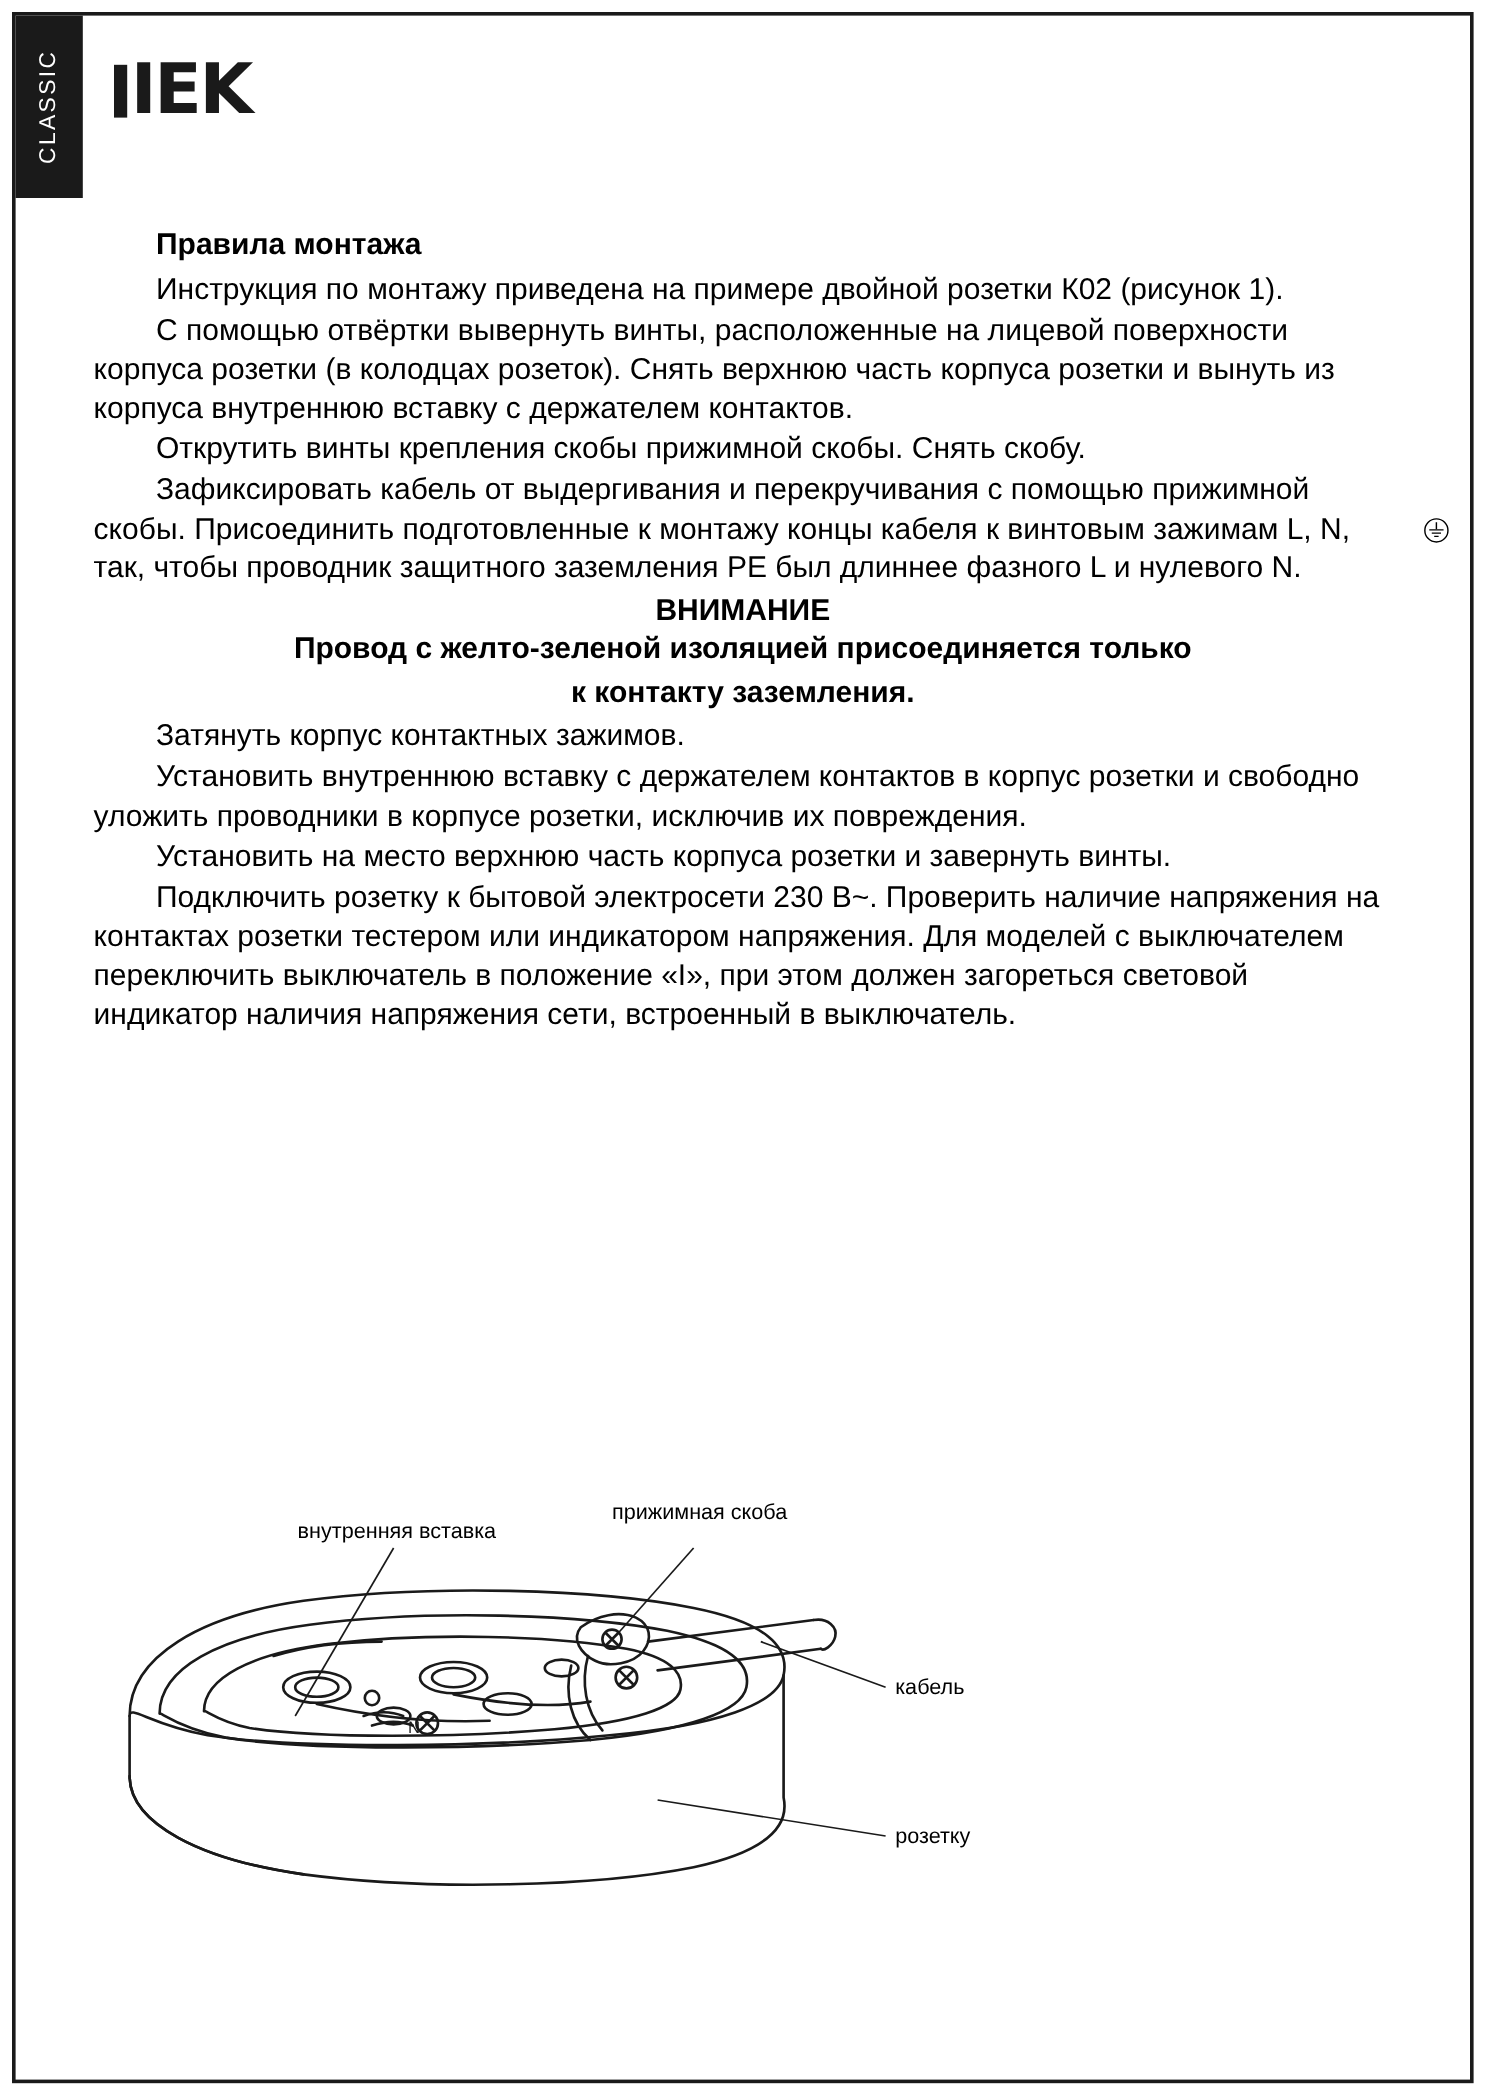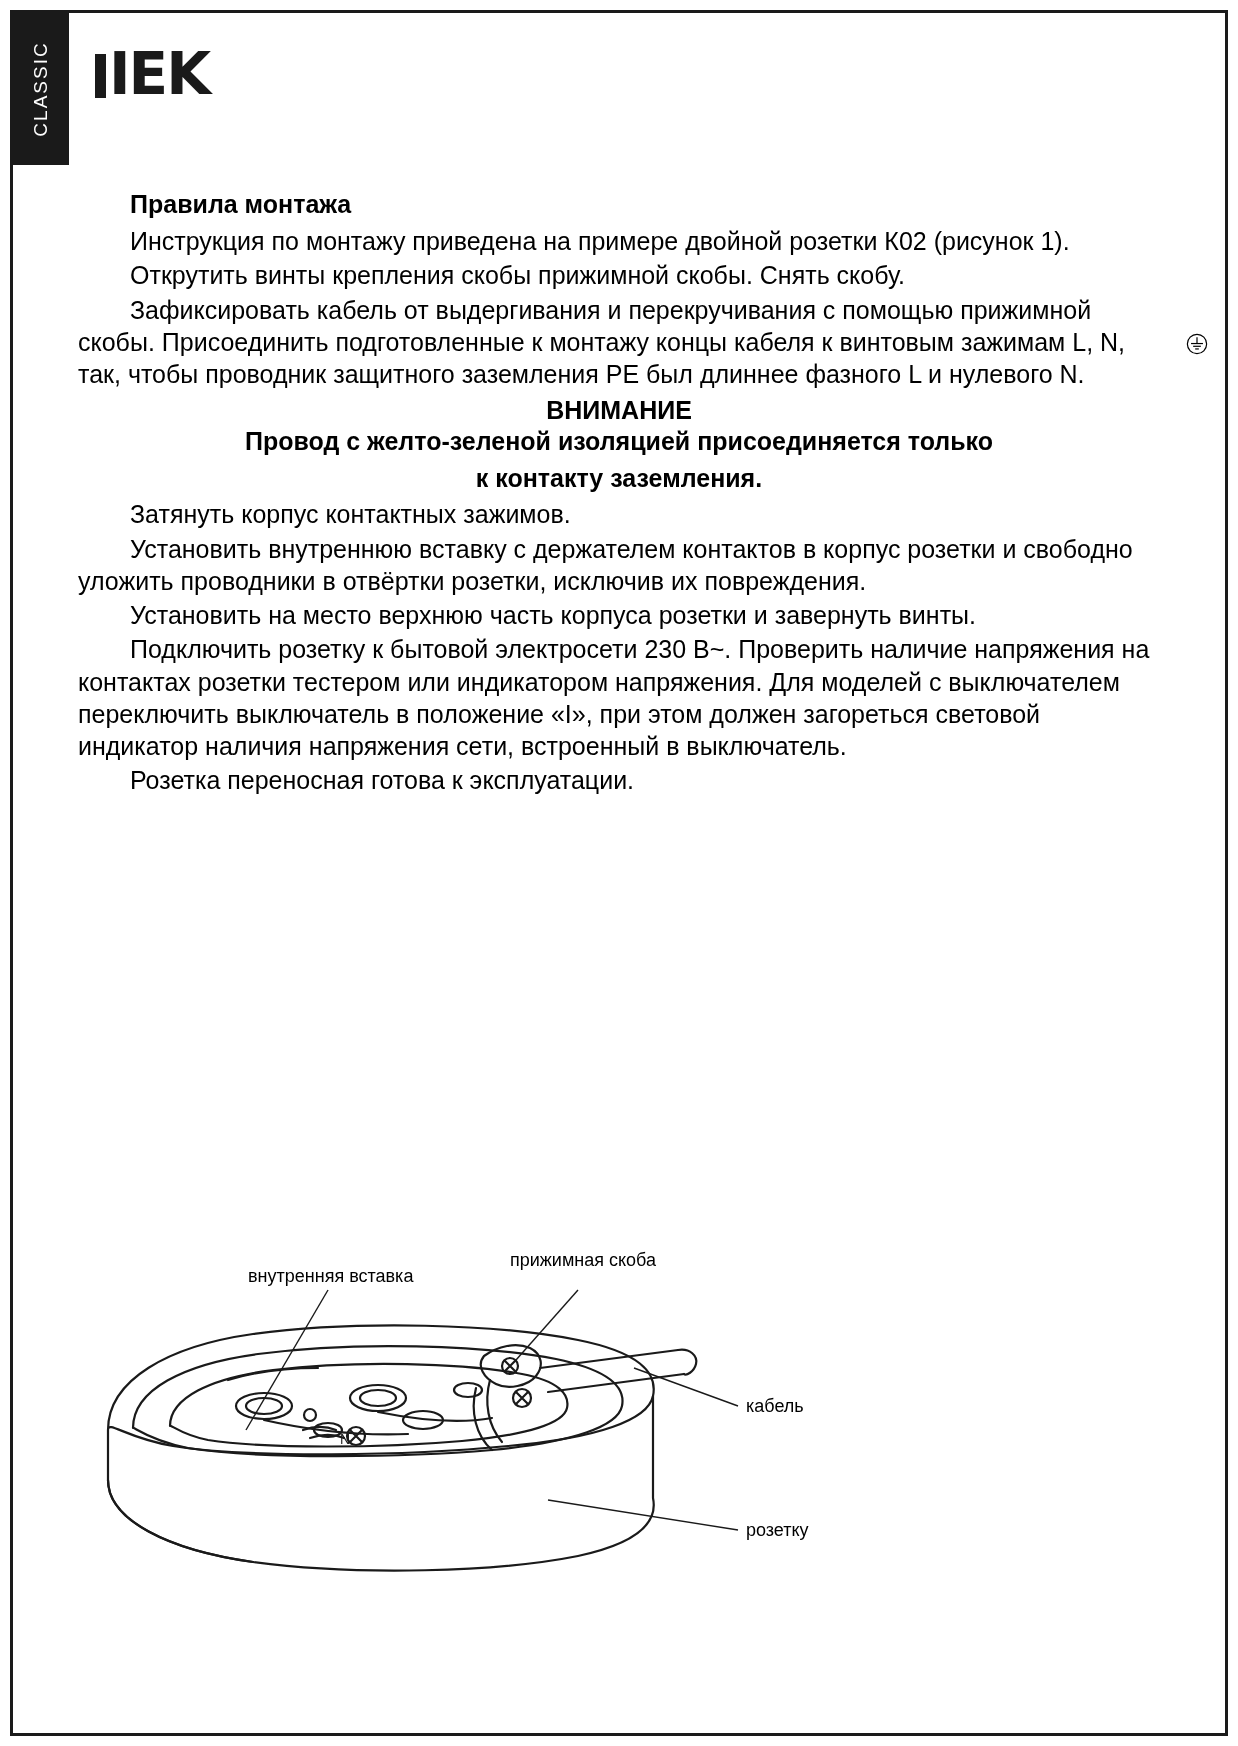--- a/index.html
+++ b/index.html
@@ -160,20 +160,21 @@
   <div class="logo">
     <span class="logo-bar"></span>
     <span class="logo-text">IEK</span>
   </div>
 
   <div class="content">
 
     <h2 class="heading">Правила монтажа</h2>
 
     <p class="para">Инструкция по монтажу приведена на примере двойной розетки К02 (рисунок 1).</p>
+    <p class="para">С помощью отвёртки вывернуть винты, расположенные на лицевой поверхности корпуса розетки (в колодцах розеток). Снять верхнюю часть корпуса розетки и вынуть из корпуса внутреннюю вставку с держателем контактов.</p>
     <p class="para">Открутить винты крепления скобы прижимной скобы. Снять скобу.</p>
 
     <p class="para">
       <span>Зафиксировать кабель от выдергивания и перекручивания с помощью прижимной скобы. Присоединить подготовленные к монтажу концы кабеля к винтовым зажимам L, N,</span>
       <span class="ground-sym">
         <svg viewBox="0 0 24 24" width="22" height="22" aria-hidden="true">
           <circle cx="12" cy="12" r="10.5" fill="none" stroke="#000" stroke-width="1.3"></circle>
           <line x1="12" y1="4.5" x2="12" y2="11" stroke="#000" stroke-width="1.3"></line>
           <line x1="5.5" y1="11.5" x2="18.5" y2="11.5" stroke="#000" stroke-width="1.3"></line>
           <line x1="7.8" y1="14.5" x2="16.2" y2="14.5" stroke="#000" stroke-width="1.3"></line>
@@ -181,24 +182,23 @@
         </svg>
       </span>
       <span>так, чтобы проводник защитного заземления PE был длиннее фазного L и нулевого N.</span>
     </p>
 
     <p class="attention-title">ВНИМАНИЕ</p>
     <p class="attention-body">Провод с желто-зеленой изоляцией присоединяется только</p>
     <p class="attention-body">к контакту заземления.</p>
 
     <p class="para">Затянуть корпус контактных зажимов.</p>
-    <p class="para">Установить внутреннюю вставку с держателем контактов в корпус розетки и свободно уложить проводники в отвёртки розетки, исключив их повреждения.</p>
+    <p class="para">Установить внутреннюю вставку с держателем контактов в корпус розетки и свободно уложить проводники в корпусе розетки, исключив их повреждения.</p>
     <p class="para">Установить на место верхнюю часть корпуса розетки и завернуть винты.</p>
     <p class="para">Подключить розетку к бытовой электросети 230 В~. Проверить наличие напряжения на контактах розетки тестером или индикатором напряжения. Для моделей с выключателем переключить выключатель в положение «I», при этом должен загореться световой индикатор наличия напряжения сети, встроенный в выключатель.</p>
-    <p class="para">Розетка переносная готова к эксплуатации.</p>
 
   </div>
 
   <div class="figure">
     <svg width="1082" height="420" viewBox="0 0 1082 420">
       <g fill="none" stroke="#1a1a1a" stroke-width="2.2" stroke-linejoin="round" stroke-linecap="round">
 
         <path d="M30 200 C 30 150, 90 116, 175 104 C 280 90, 420 94, 500 110 C 560 122, 580 142, 575 166
                  C 570 190, 520 208, 430 216 C 330 226, 170 228, 95 216 C 48 208, 30 190, 30 200 Z"></path>
         <path d="M30 200 L 30 250 C 30 290, 90 320, 175 332 C 280 346, 420 342, 500 326

